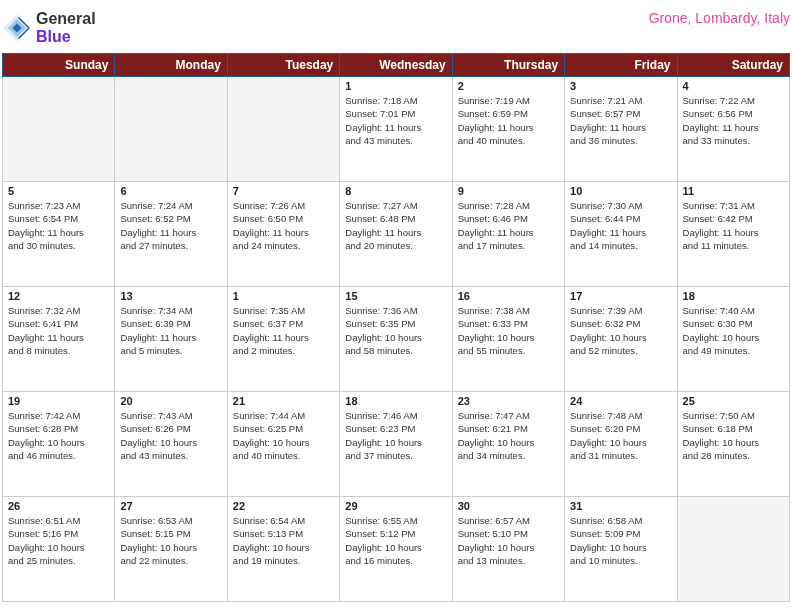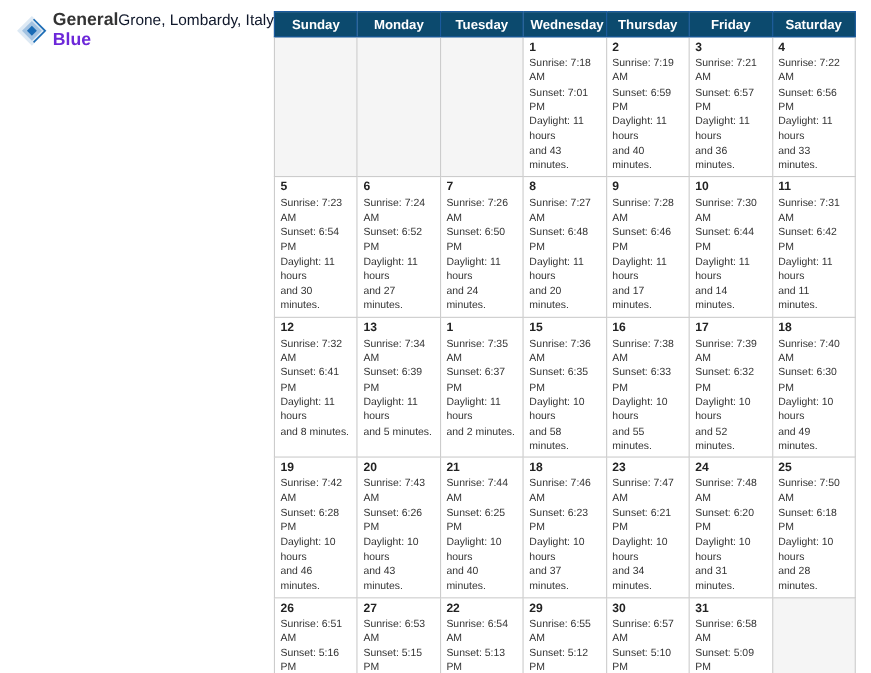--- a/index.html
+++ b/index.html
@@ -6,23 +6,23 @@
     body {
       font-family: Arial, sans-serif;
       background: #fff;
       width: 792px;
       height: 612px;
       overflow: hidden;
     }
     .page {
       width: 792px;
       height: 612px;
-      padding: 10px 14px;
-      display: flex;
-      flex-direction: row;
+      padding: 10px 2px;
+      display: flex;
+      flex-direction: column;
     }
     .header {
       display: flex;
       justify-content: space-between;
       align-items: flex-start;
       margin-bottom: 8px;
     }
     .logo {
       display: flex;
       align-items: center;
@@ -50,33 +50,33 @@
     .title-section {
       text-align: right;
     }
     .month-title {
       font-size: 32px;
       color: #333;
       font-weight: normal;
     }
     .location-title {
       font-size: 14px;
-      color: #0f172a;
+      color: #ec4899;
     }
     .calendar {
       flex: 1;
       border: 1px solid #ccc;
       border-collapse: collapse;
       width: 100%;
       table-layout: fixed;
     }
     .calendar th {
-      background-color: #0c4a6e;
+      background-color: #7f1d1d;
       color: #fff;
-      text-align: center;
+      text-align: right;
       padding: 4px 6px;
       font-size: 12px;
       border: 1px solid #1a5a9e;
     }
     .calendar td {
       border: 1px solid #ccc;
       vertical-align: top;
       padding: 3px 5px;
       font-size: 9.5px;
       color: #333;

